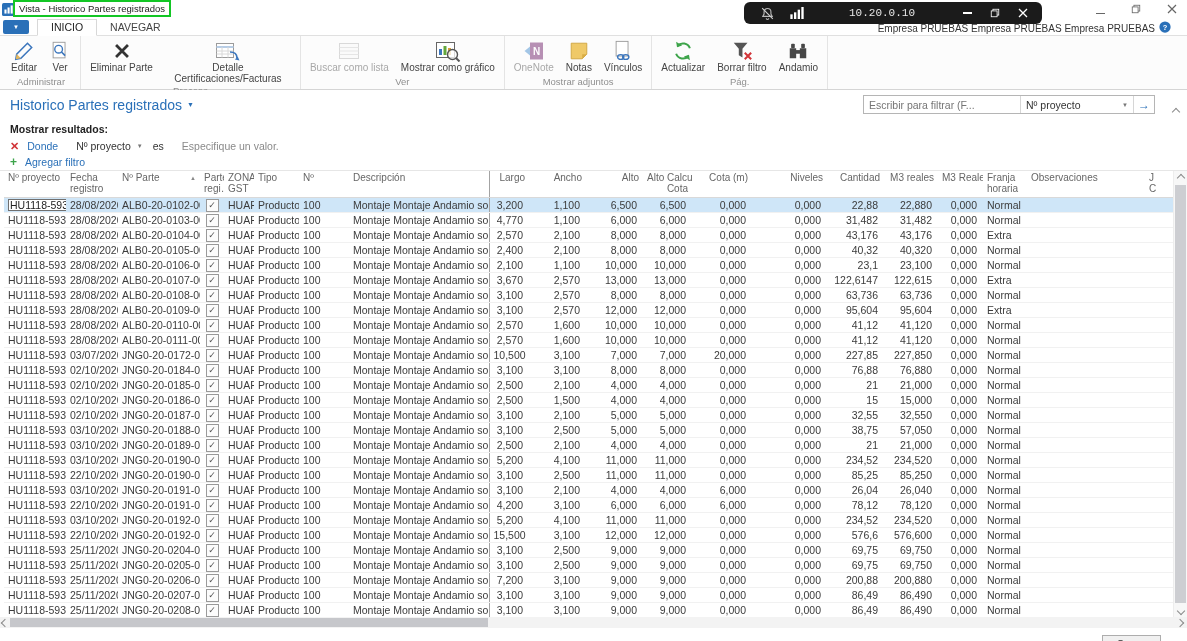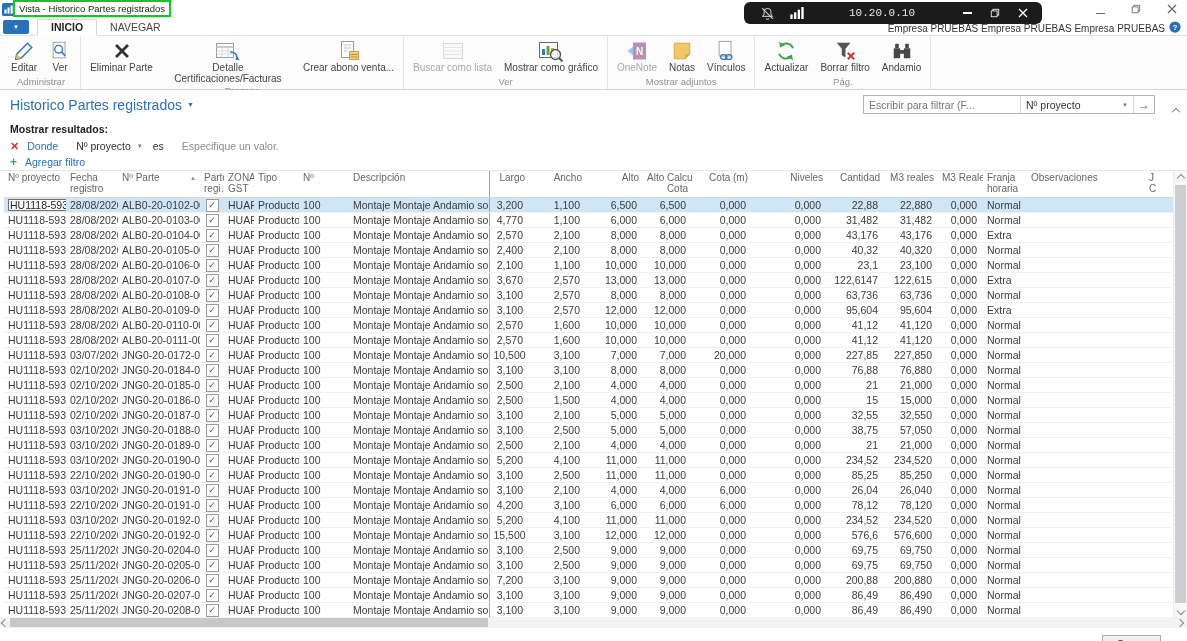--- a/index.html
+++ b/index.html
@@ -18,22 +18,22 @@
   .remote-pill{position:absolute;left:744px;top:2px;width:298px;height:22px;background:var(--pill);border-radius:6px;
     display:flex;align-items:center;color:#fff;z-index:5;}
   .remote-pill .ip{flex:1;text-align:center;font-size:11px;color:#e8e8e8;font-family:Liberation Mono, monospace;}
   .remote-pill .pbtn{display:flex;align-items:center;justify-content:center;width:18px;height:18px;}
   .remote-pill .dash{width:9px;height:1.4px;background:#fff;display:inline-block;}
   
   .tabrow{height:17px;position:relative;background:#fff;border-bottom:1px solid #e0e0e0;display:flex;align-items:flex-end;}
   .appmenu{width:26px;height:14px;background:var(--accent);border-radius:2px;margin:0 8px 1px 3px;
     display:flex;align-items:center;justify-content:center;color:#fff;font-size:6px;}
   .tab{padding:1px 13px 2px;font-size:10.5px;color:#444;}
-  .tab.active{border:1px solid #d8d8d8;border-bottom:1px solid #fff;margin-bottom:-1px;color:#222;font-weight:bold;}
-  .company{position:absolute;right:6px;top:3px;display:flex;align-items:center;gap:4px;font-size:10px;color:#333;}
+  .tab.active{border:1px solid #d8d8d8;border-bottom:1px solid #fff;margin-bottom:-1px;color:#222;}
+  .company{position:absolute;right:16px;top:3px;display:flex;align-items:center;gap:4px;font-size:10px;color:#333;}
   
   .ribbon{height:53px;border-bottom:1px solid #d5d5d5;background:#fcfcfc;display:flex;padding-left:2px;}
   .rgroup{display:flex;flex-direction:column;border-right:1px solid #e4e4e4;padding:1px 3px 0;}
   .rbtns{flex:1;display:flex;align-items:flex-start;}
   .rbtn{display:flex;flex-direction:column;align-items:center;text-align:center;font-size:10px;line-height:10.5px;
     color:#444;padding:1px 6px;max-width:126px;cursor:default;}
   .rbtn .ricon{height:25px;display:flex;align-items:center;justify-content:center;}
   .rbtn.disabled{color:#a8a8a8;}
   .rbtn.disabled .ricon{opacity:.55;}
   .rgroup-label{text-align:center;font-size:9.5px;color:#8f8f8f;padding:0 4px 2px;}
@@ -212,31 +212,20 @@
             <svg width="26" height="22" viewBox="0 0 26 22">
               <rect x="1.5" y="3.5" width="17" height="14" fill="#fff" stroke="#9b9b9b"></rect>
               <path d="M1.5 7h17" stroke="#b7cde6" stroke-width="2"></path>
               <path d="M7 7v10.5M13 7v10.5M1.5 11h17M1.5 14h17" stroke="#d8d8d8"></path>
               <path d="M15 12c4.5 0 7 2.5 7 6" fill="none" stroke="#3b76bd" stroke-width="1.6"></path>
               <path d="M24.5 20.5l-4.6-1 2.8-3z" fill="#3b76bd"></path>
             </svg>
           </span>
           <span>Detalle Certificaciones/Facturas</span>
         </div>
-        <div class="rbtn">
-          <span class="ricon">
-            <svg width="24" height="22" viewBox="0 0 24 22">
-              <rect x="4.5" y="1.5" width="12" height="16" fill="#fff" stroke="#9b9b9b"></rect>
-              <path d="M7 5h7M7 8h7M7 11h4" stroke="#a9c3e0" stroke-width="1.2"></path>
-              <rect x="12.5" y="11.5" width="9" height="8" fill="#f0cf7c" stroke="#c9a544"></rect>
-              <path d="M13.5 14.5h7M13.5 17h7" stroke="#b2934a"></path>
-            </svg>
-          </span>
-          <span>Crear abono venta...</span>
-        </div>
       </div>
       <div class="rgroup-label">Proceso</div>
     </div>
     <div class="rgroup">
       <div class="rbtns">
         <div class="rbtn disabled">
           <span class="ricon">
             <svg width="24" height="22" viewBox="0 0 24 22">
               <rect x="2.5" y="3.5" width="19" height="15" fill="#fafafa" stroke="#bdbdbd"></rect>
               <path d="M2.5 7.5h19M2.5 11h19M2.5 14.5h19" stroke="#d4d4d4"></path>

